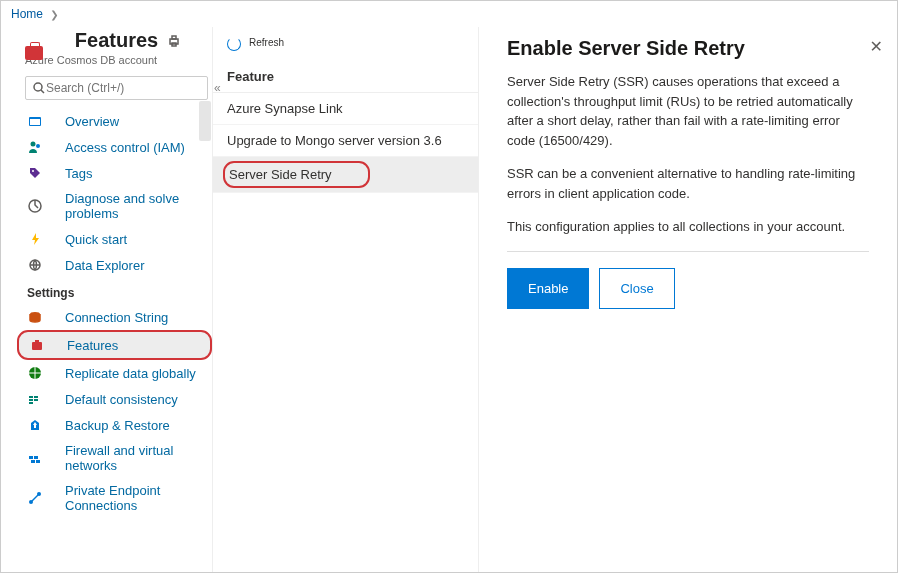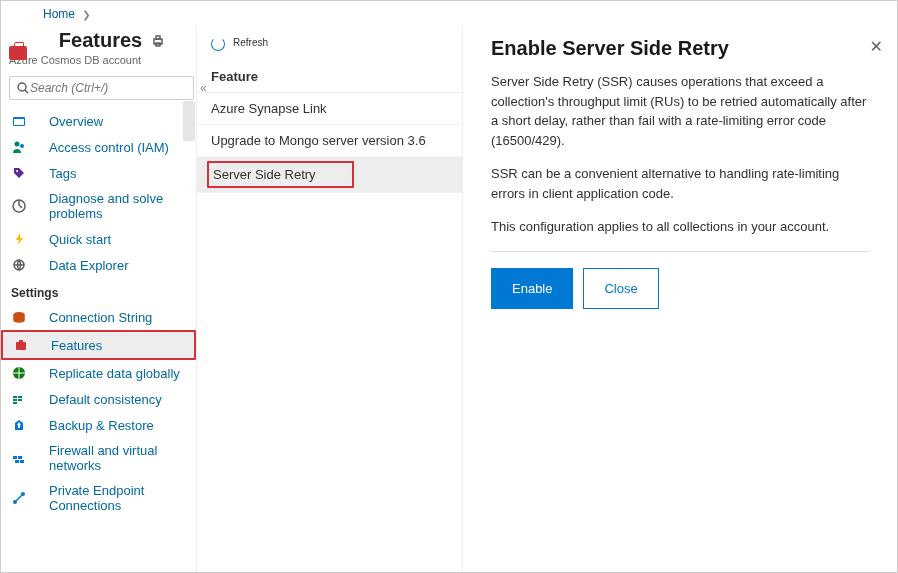--- a/index.html
+++ b/index.html
@@ -1,49 +1,49 @@
 <!DOCTYPE html>
 <html><head>
   <meta charset="utf-8">
   <style>
     * { margin: 0; padding: 0; box-sizing: border-box; font-family: "Segoe UI", Arial, sans-serif; }
     body { width: 898px; height: 573px; border: 1px solid #ccc; background: #fff; position: relative; overflow: hidden; }
 
     
-    .breadcrumb { padding: 6px 10px; font-size: 12px; margin-left: 32px; }
+    .breadcrumb { padding: 6px 10px; font-size: 12px; }
     .breadcrumb a { color: #005BA1; text-decoration: none; }
     .breadcrumb .chev { color: #888; margin-left: 4px; font-size: 10px; }
 
     
     .columns { display: flex; height: calc(100% - 26px); }
 
     
-    .sidebar { width: 196px; border-right: 1px solid #eee; display: flex; flex-direction: column; position: relative; }
+    .sidebar { width: 196px; border-right: 1px solid #eee; display: flex; flex-direction: column; position: relative; margin-left: 16px; }
     .sidebar-header { display: flex; align-items: center; padding: 2px 8px 0 8px; }
     .red-brief { width: 18px; height: 14px; background: #d13438; border-radius: 2px; position: relative; margin-right: 10px; margin-top: 10px; }
     .red-brief::before { content: ""; position: absolute; top: -4px; left: 5px; width: 8px; height: 4px; border: 1.5px solid #d13438; border-bottom: none; border-radius: 2px 2px 0 0; }
     .title-block { flex: 1; text-align: center; }
     .page-title { font-size: 20px; font-weight: 600; color: #222; }
     .subtitle { font-size: 11px; color: #666; text-align: left; margin-left: -28px; margin-top: 2px; }
     .title-row { display: flex; align-items: center; justify-content: center; gap: 8px; }
 
     .search-row { display: flex; align-items: center; padding: 10px 8px 8px 8px; gap: 6px; }
     .searchbox { flex: 1; display: flex; align-items: center; border: 1px solid #ccc; border-radius: 2px; padding: 2px 6px; height: 24px; background: #fff; }
-    .searchbox input { border: none; outline: none; font-size: 12px; color: #555; flex: 1; background: transparent; font-style: italic; }
+    .searchbox input { border: none; outline: none; font-size: 12px; color: #555; flex: 1; background: transparent; }
     .collapse-btn { color: #888; font-size: 12px; cursor: pointer; }
 
     .nav-scroll { flex: 1; overflow-y: auto; }
     .nav-list { list-style: none; }
     .nav-item { display: flex; align-items: center; padding: 5px 10px; font-size: 13px; color: #0369a1; cursor: pointer; gap: 22px; }
     .nav-item.selected { background: #ededed; }
     .nav-section { font-size: 12px; font-weight: 600; color: #323130; padding: 8px 10px 4px 10px; }
     .nav-icon { width: 16px; height: 16px; display: flex; align-items: center; justify-content: center; flex-shrink: 0; }
     .ico { width: 14px; height: 14px; }
 
-    .highlight-red { border: 2px solid #d13438; border-radius: 1px; }
+    .highlight-red { border: 2px solid #d13438; border-radius: 11px; }
     .sidebar .highlight-red { margin: 0; }
 
     .scroll-indicator { position: absolute; right: 1px; top: 74px; width: 12px; height: 40px; background: #e5e5e5; border-radius: 2px; }
 
     
     .middle { width: 265px; padding: 0; }
     .toolbar { display: flex; align-items: flex-start; padding: 10px 14px; gap: 8px; font-size: 10px; color: #323130; }
     .refresh-ico { width: 14px; height: 14px; border: 1.5px solid #0078d4; border-radius: 50%; border-top-color: transparent; }
     .feat-table { width: 100%; border-collapse: collapse; font-size: 13px; }
     .feat-table th { text-align: left; font-weight: 600; padding: 8px 14px; border-bottom: 1px solid #eee; color: #323130; }

